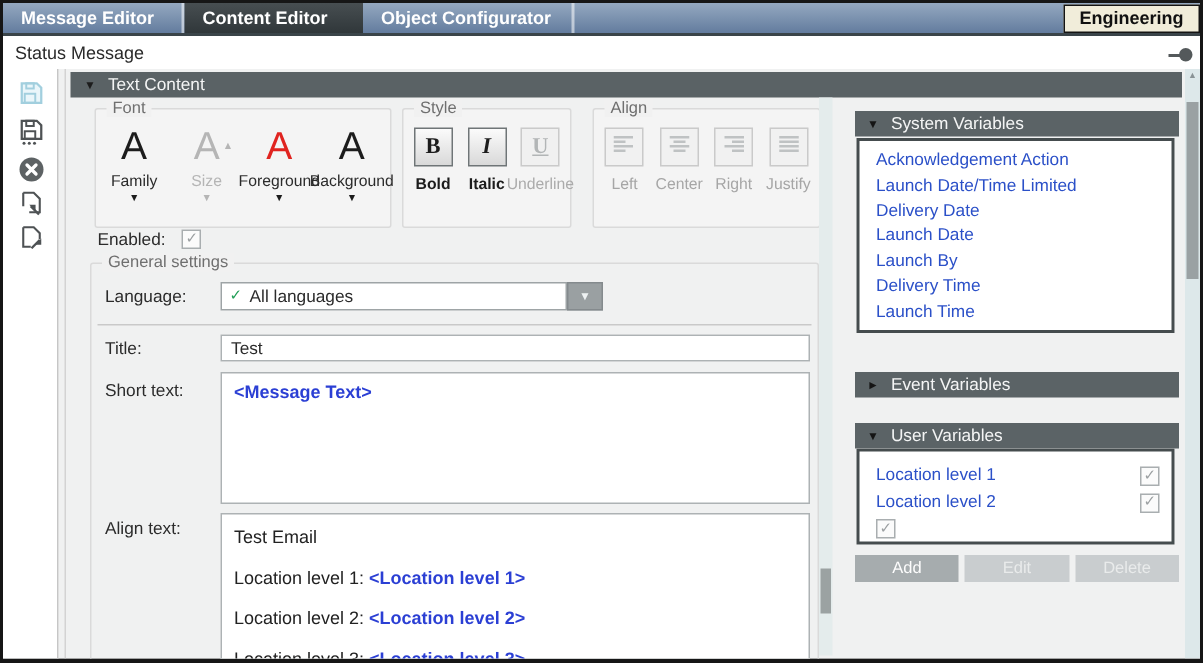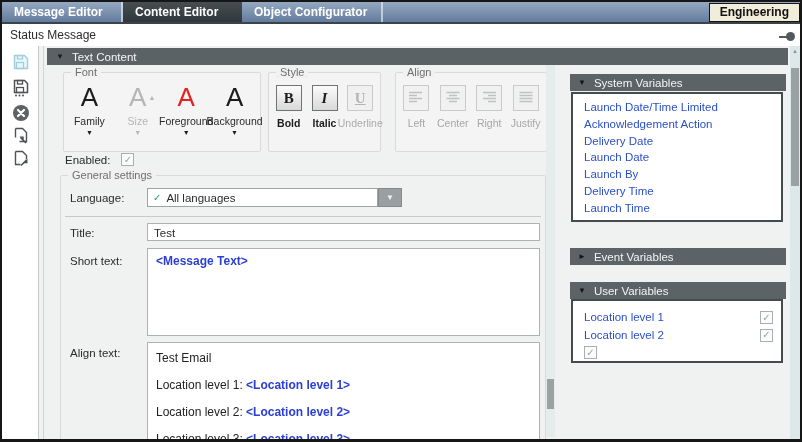--- a/index.html
+++ b/index.html
@@ -353,22 +353,22 @@
       <div class="thumb ni"></div>
     </div>
 
     <div class="right-col">
 
       <div class="var-header" style="top:0;">
         <span class="tri">▼</span>
         <span>System Variables</span>
       </div>
       <div class="var-box" style="top:18px; height:130px; padding-top:5px;">
+        <div class="var-item">Acknowledgement Action</div>
         <div class="var-item">Launch Date/Time Limited</div>
-        <div class="var-item">Acknowledgement Action</div>
         <div class="var-item">Delivery Date</div>
         <div class="var-item">Launch Date</div>
         <div class="var-item">Launch By</div>
         <div class="var-item">Delivery Time</div>
         <div class="var-item">Launch Time</div>
       </div>
 
       <div class="var-header" style="top:174px;">
         <span class="tri">►</span>
         <span>Event Variables</span>
@@ -390,20 +390,25 @@
           <span class="cb">
               <span class="mark ni">✓</span>
             </span>
         </div>
         <div class="uv-row">
           <span class="cb">
               <span class="mark ni">✓</span>
             </span>
         </div>
       </div>
+      <div class="btn-row" style="top:296px;">
+        <button class="vbtn">Add</button>
+        <button class="vbtn disabled">Edit</button>
+        <button class="vbtn disabled">Delete</button>
+      </div>
     </div>
 
     <div class="sb-outer">
       <span class="up ni">▲</span>
       <div class="thumb ni"></div>
     </div>
 
   </div>
 </div>
 

